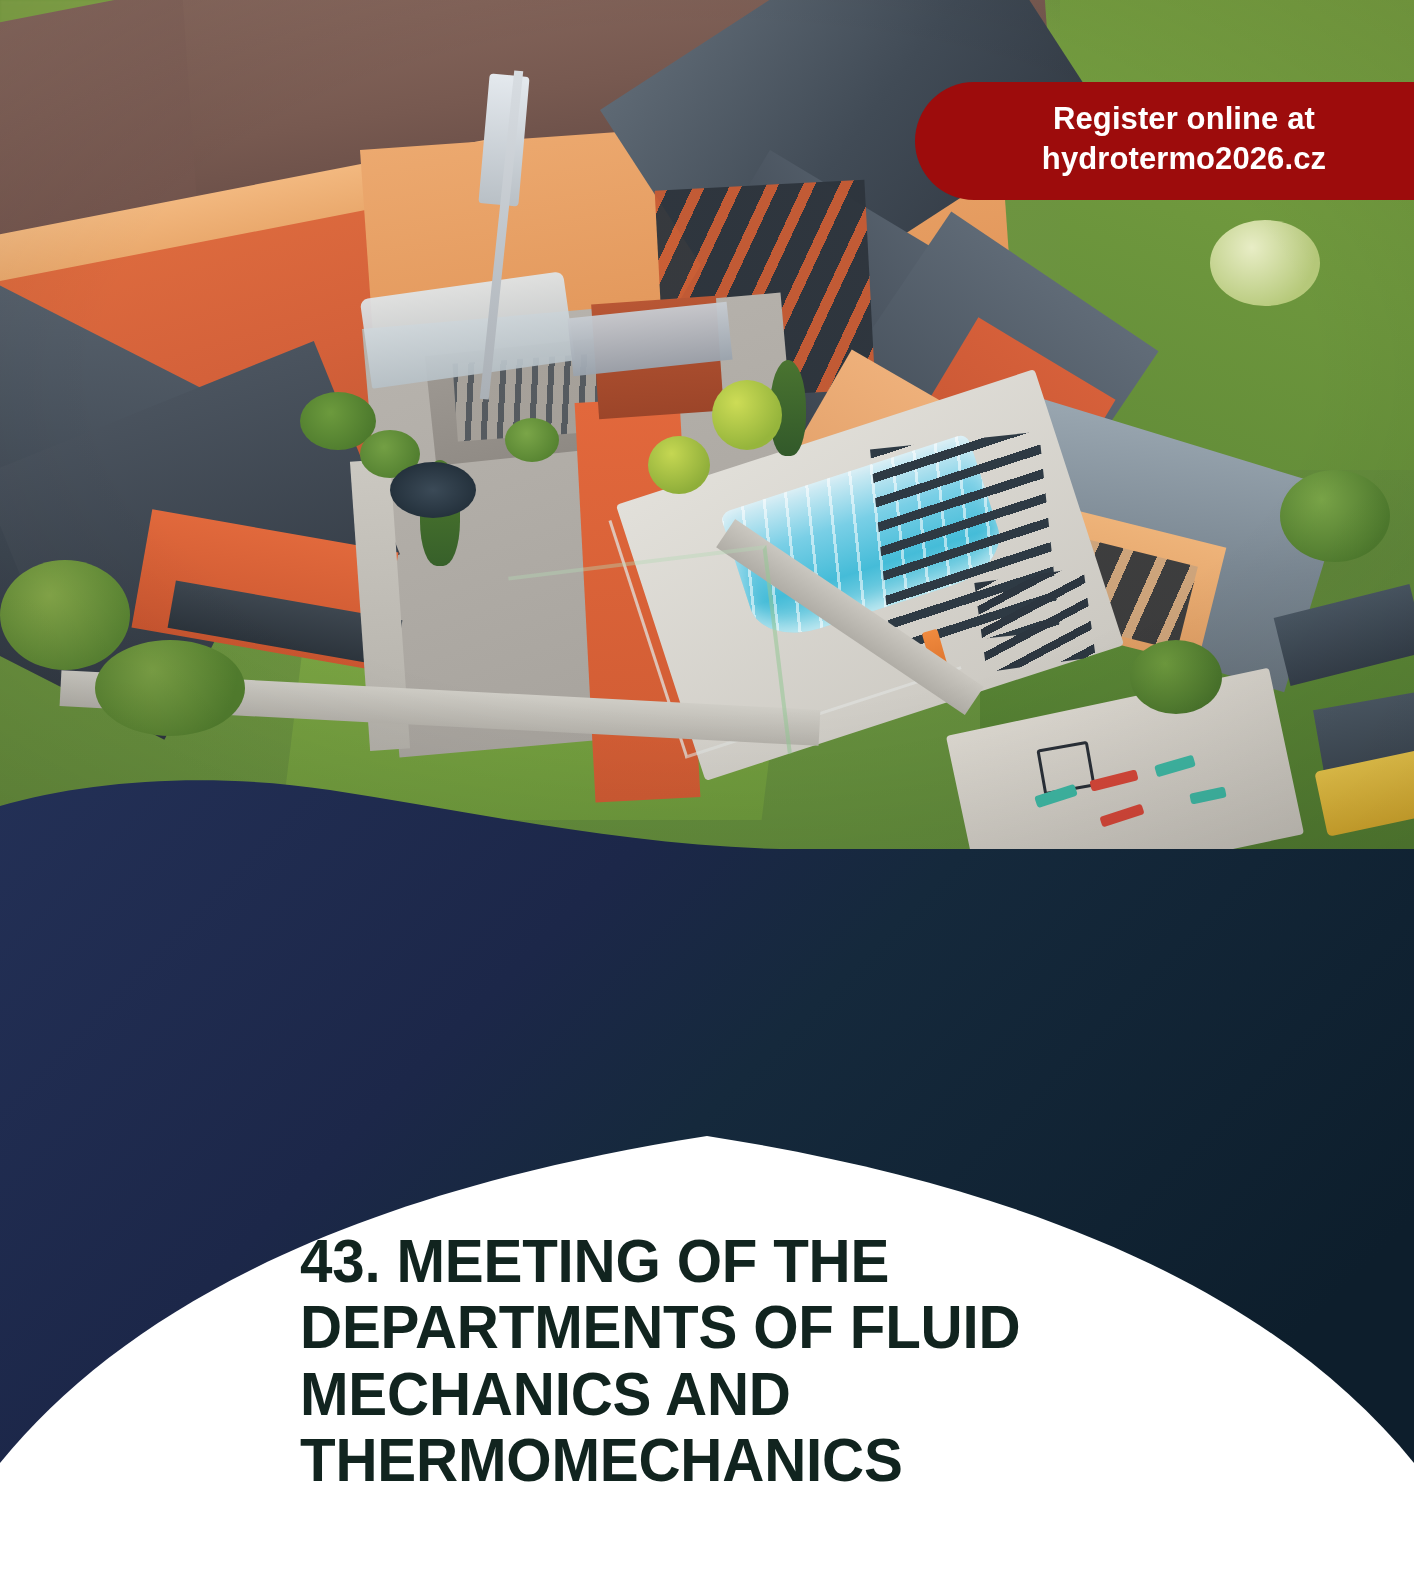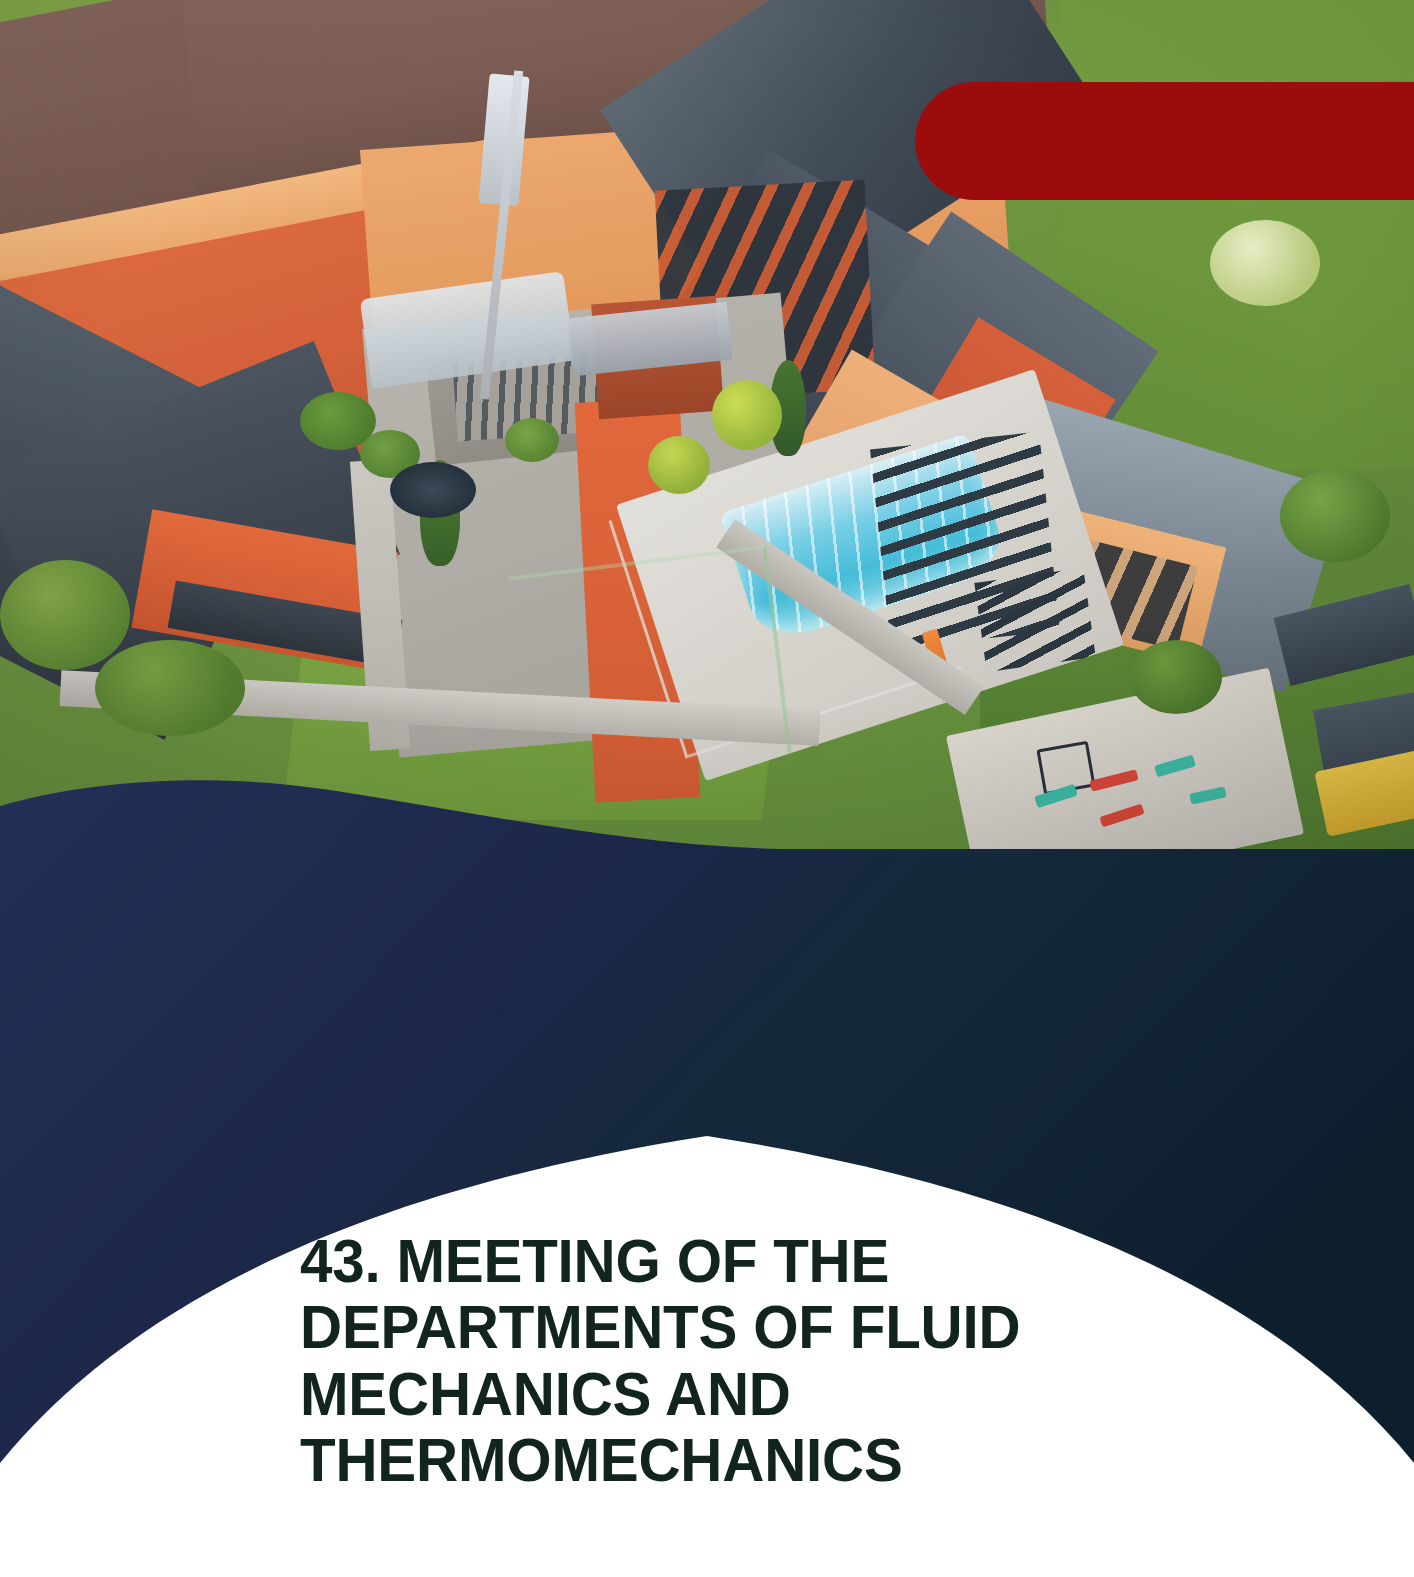--- a/index.html
+++ b/index.html
@@ -533,20 +533,22 @@
     <div class="sh trampoline"></div>
 
     <div class="ph shed1"></div>
     <div class="ph shed2"></div>
     <div class="ph bus"></div>
 
     <div class="ph photo-soft"></div>
   </div>
 
   <div class="badge">
+    <div class="badge-line">Register online at</div>
+    <div class="badge-line">hydrotermo2026.cz</div>
   </div>
 
   <div class="navy">
     <svg viewBox="0 0 1414 1577" preserveAspectRatio="none" aria-hidden="true">
       <defs>
         <linearGradient id="navyGrad" x1="0" y1="0" x2="1" y2="0.55">
           <stop offset="0%" stop-color="#233056"></stop>
           <stop offset="38%" stop-color="#1c2749"></stop>
           <stop offset="56%" stop-color="#15293c"></stop>
           <stop offset="100%" stop-color="#0d1e2c"></stop>

